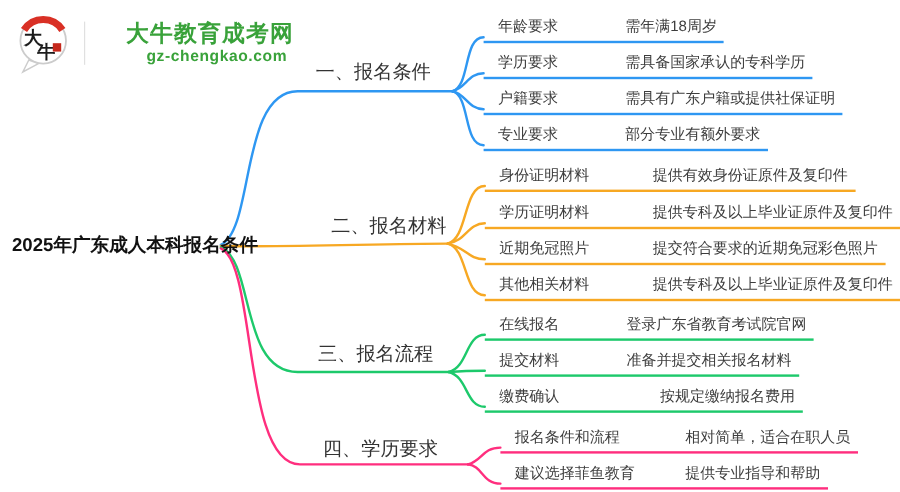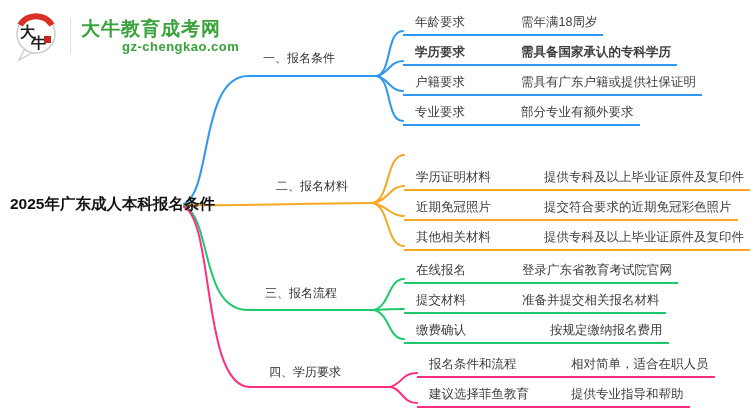--- a/index.html
+++ b/index.html
@@ -7,28 +7,28 @@
     position:relative;width:750px;height:410px;background:#ffffff;overflow:hidden;
     font-family:"Liberation Sans","DejaVu Sans",sans-serif;
   }
   #wires{position:absolute;left:0;top:0;width:750px;height:410px;}
   #wires path{fill:none;stroke-width:2;stroke-linecap:round;}
 
   
   .logo{position:absolute;left:12px;top:10px;display:flex;align-items:center;}
   .logo-icon{width:50px;height:52px;}
   .logo-text{margin-left:8px;padding-left:10px;border-left:1px solid #e0e0e0;}
-  .site-name{font-size:19px;font-weight:bold;color:#39A23A;letter-spacing:1px;line-height:1.15;}
+  .site-name{font-size:19px;font-weight:bold;color:#39A23A;letter-spacing:1px;line-height:1.15;margin-left:24px;}
   .site-url{font-size:13px;font-weight:bold;color:#39A23A;letter-spacing:.5px;margin-left:41px;}
 
   
   .central{position:absolute;left:10px;top:194px;width:170px;font-size:15.5px;font-weight:bold;color:#111;white-space:nowrap;}
 
   
-  .btitle{position:absolute;font-size:12px;color:#333;white-space:nowrap;}
+  .btitle{position:absolute;font-size:16px;color:#333;white-space:nowrap;}
   .btitle.t0{left:263px;top:50px;}
   .btitle.t1{left:276px;top:178px;}
   .btitle.t2{left:265px;top:285px;}
   .btitle.t3{left:269px;top:364px;}
 
   
   .row{position:absolute;display:flex;align-items:flex-end;height:22px;
        border-bottom:2px solid #999;padding:0 6px 3px 12px;
        font-size:12.5px;color:#3d3d3d;white-space:nowrap;}
   .row .rl{flex:0 0 auto;}
@@ -88,33 +88,37 @@
 
   <div class="btitle t0">一、报名条件</div>
   <div class="btitle t1">二、报名材料</div>
   <div class="btitle t2">三、报名流程</div>
   <div class="btitle t3">四、学历要求</div>
 
   <div class="row b1" style="left: 403px; top: 9px; border-bottom-color: rgb(46, 151, 242);">
     <span class="rl">年龄要求</span>
     <span class="rv">需年满18周岁</span>
   </div>
-  <div class="row b1" style="left: 403px; top: 39px; border-bottom-color: rgb(46, 151, 242); font-weight: bold;">
+  <div class="row b1" style="left: 403px; top: 39px; border-bottom-color: rgb(46, 151, 242);">
     <span class="rl">学历要求</span>
     <span class="rv">需具备国家承认的专科学历</span>
   </div>
   <div class="row b1" style="left: 403px; top: 69px; border-bottom-color: rgb(46, 151, 242);">
     <span class="rl">户籍要求</span>
     <span class="rv">需具有广东户籍或提供社保证明</span>
   </div>
   <div class="row b1" style="left: 403px; top: 99px; border-bottom-color: rgb(46, 151, 242);">
     <span class="rl">专业要求</span>
     <span class="rv">部分专业有额外要求</span>
   </div>
 
+  <div class="row b2" style="left: 404px; top: 133px; border-bottom-color: rgb(247, 168, 35);">
+    <span class="rl">身份证明材料</span>
+    <span class="rv">提供有效身份证原件及复印件</span>
+  </div>
   <div class="row b2" style="left: 404px; top: 164px; border-bottom-color: rgb(247, 168, 35);">
     <span class="rl">学历证明材料</span>
     <span class="rv">提供专科及以上毕业证原件及复印件</span>
   </div>
   <div class="row b2" style="left: 404px; top: 194px; border-bottom-color: rgb(247, 168, 35);">
     <span class="rl">近期免冠照片</span>
     <span class="rv">提交符合要求的近期免冠彩色照片</span>
   </div>
   <div class="row b2" style="left: 404px; top: 224px; border-bottom-color: rgb(247, 168, 35);">
     <span class="rl">其他相关材料</span>

